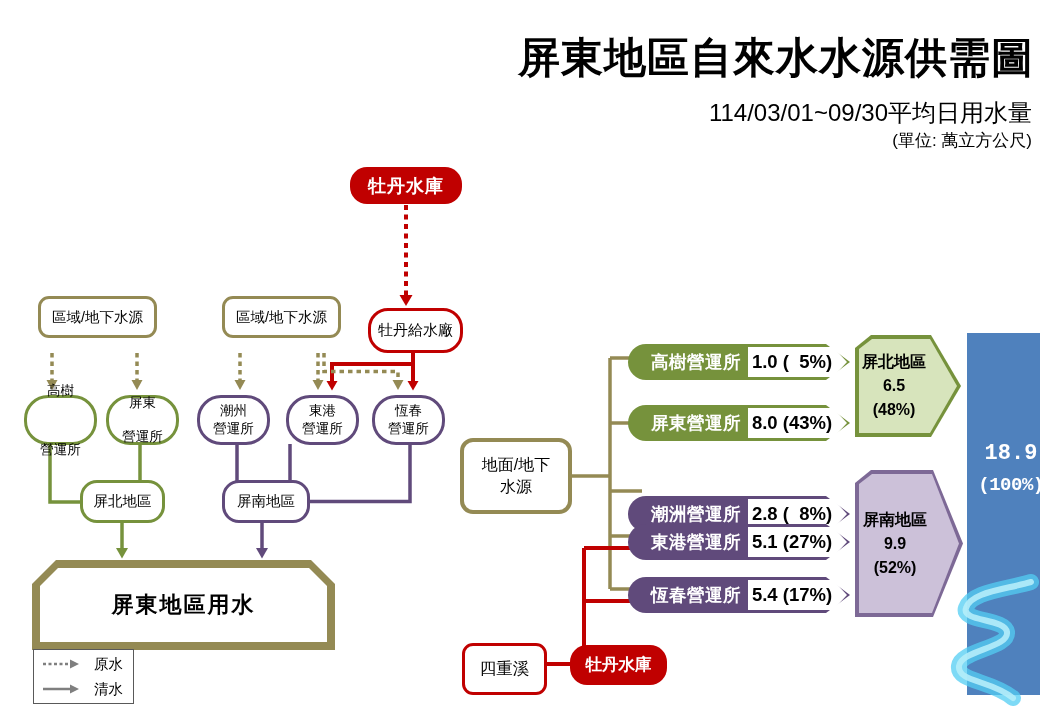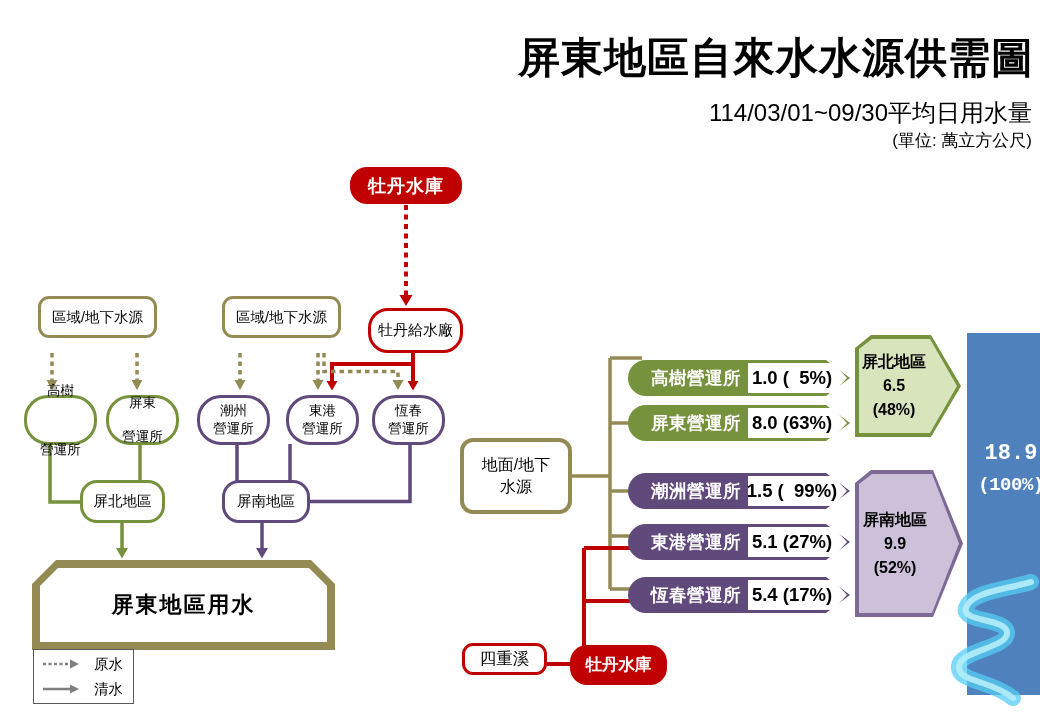--- a/index.html
+++ b/index.html
@@ -39,21 +39,21 @@
     font-size:22px;font-weight:700;letter-spacing:2px;}
 
   
   .legend{position:absolute;left:33px;top:649px;width:101px;height:55px;border:1.5px solid #595959;background:#fff;
     display:flex;flex-direction:column;justify-content:center;gap:6px;padding-left:7px;}
   .legend-row{display:flex;align-items:center;gap:14px;font-size:14.5px;}
 
   
   .src-box{left:460px;top:438px;width:112px;height:76px;border:4px solid var(--olive);border-radius:13px;
     font-size:16px;line-height:1.35;flex-direction:column;}
-  .stream-box{left:462px;top:643px;width:85px;height:32px;border:3.5px solid var(--red);border-radius:11px;font-size:16.5px;text-align:right;}
+  .stream-box{left:462px;top:643px;width:85px;height:52px;border:3.5px solid var(--red);border-radius:11px;font-size:16.5px;text-align:right;}
   .reservoir-bottom{left:570px;top:645px;width:97px;height:40px;background:var(--red);border-radius:17px;
     color:#fff;font-weight:700;font-size:16.5px;}
 
   .srow{position:absolute;left:628px;width:222px;height:36px;}
   .srow-shape{position:absolute;inset:0;
     clip-path:path('M18 0 L198 0 L222 18 L198 36 L18 36 A18 18 0 0 1 18 0 Z');}
   .srow.green .srow-shape{background:var(--green);}
   .srow.purple .srow-shape{background:var(--purple);}
   .srow-white{position:absolute;left:120px;top:3px;bottom:3px;right:3px;background:#fff;
     clip-path:polygon(0 0,calc(100% - 14px) 0,100% 50%,calc(100% - 14px) 100%,0 100%);}
@@ -203,37 +203,37 @@
       </svg>
       <span>清水</span>
     </div>
   </div>
 
   <div class="fbox src-box">
     <span>地面/地下</span>
     <span>水源</span>
   </div>
 
-  <div class="srow green" style="top:360px;">
+  <div class="srow green" style="top:344px;">
     <div class="srow-shape"></div>
     <div class="srow-white"></div>
     <span class="srow-name">高樹營運所</span>
     <span class="srow-val">1.0 (  5%)</span>
   </div>
   <div class="srow green" style="top:405px;">
     <div class="srow-shape"></div>
     <div class="srow-white"></div>
     <span class="srow-name">屏東營運所</span>
-    <span class="srow-val">8.0 (63%)</span>
-  </div>
-  <div class="srow purple" style="top:473px;text-decoration:underline;">
+    <span class="srow-val">8.0 (43%)</span>
+  </div>
+  <div class="srow purple" style="top:496px;text-decoration:underline;">
     <div class="srow-shape"></div>
     <div class="srow-white"></div>
     <span class="srow-name">潮洲營運所</span>
-    <span class="srow-val">1.5 (  99%)</span>
+    <span class="srow-val">2.8 (  8%)</span>
   </div>
   <div class="srow purple" style="top:524px;">
     <div class="srow-shape"></div>
     <div class="srow-white"></div>
     <span class="srow-name">東港營運所</span>
     <span class="srow-val">5.1 (27%)</span>
   </div>
   <div class="srow purple" style="top:577px;">
     <div class="srow-shape"></div>
     <div class="srow-white"></div>

